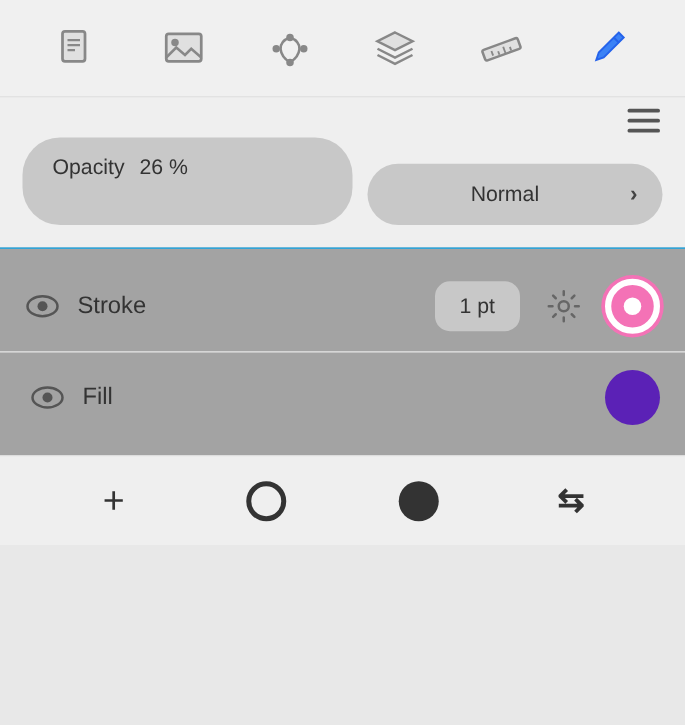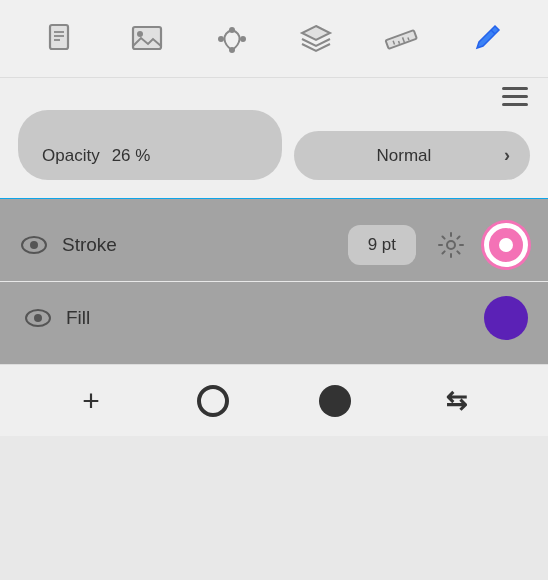--- a/index.html
+++ b/index.html
@@ -73,21 +73,21 @@
       display: flex;
       gap: 12px;
       padding: 0 18px 18px;
     }
     .opacity-btn {
       background: #c8c8c8;
       border-radius: 30px;
       padding: 14px 24px;
       display: flex;
       gap: 12px;
-      align-items: flex-end;
+      align-items: flex-start;
       flex: 1.1;
       cursor: pointer;
       border: none;
       outline: none;
     }
     .opacity-label {
       font-size: 17px;
       font-weight: 500;
       color: #333;
     }
@@ -339,21 +339,21 @@
 <div class="properties-section">
 
   <div class="property-row">
     <div class="eye-icon">
       <svg width="28" height="20" viewBox="0 0 28 20" fill="none">
         <ellipse cx="14" cy="10" rx="12" ry="8" stroke="#555" stroke-width="2"></ellipse>
         <circle cx="14" cy="10" r="4" fill="#555"></circle>
       </svg>
     </div>
     <span class="property-name">Stroke</span>
-    <button class="stroke-value-btn">9 pt</button>
+    <button class="stroke-value-btn">1 pt</button>
     <div class="gear-icon">
       <svg width="28" height="28" viewBox="0 0 28 28" fill="none">
         <circle cx="14" cy="14" r="4" stroke="#666" stroke-width="2"></circle>
         <path d="M14 2v3M14 23v3M2 14h3M23 14h3M5.5 5.5l2.1 2.1M20.4 20.4l2.1 2.1M5.5 22.5l2.1-2.1M20.4 7.6l2.1-2.1" stroke="#666" stroke-width="2" stroke-linecap="round"></path>
       </svg>
     </div>
 
     <div class="color-circle-stroke" style="box-shadow: rgb(244, 114, 182) 0px 0px 0px 3px; background: rgb(244, 114, 182);"></div>
   </div>
 

